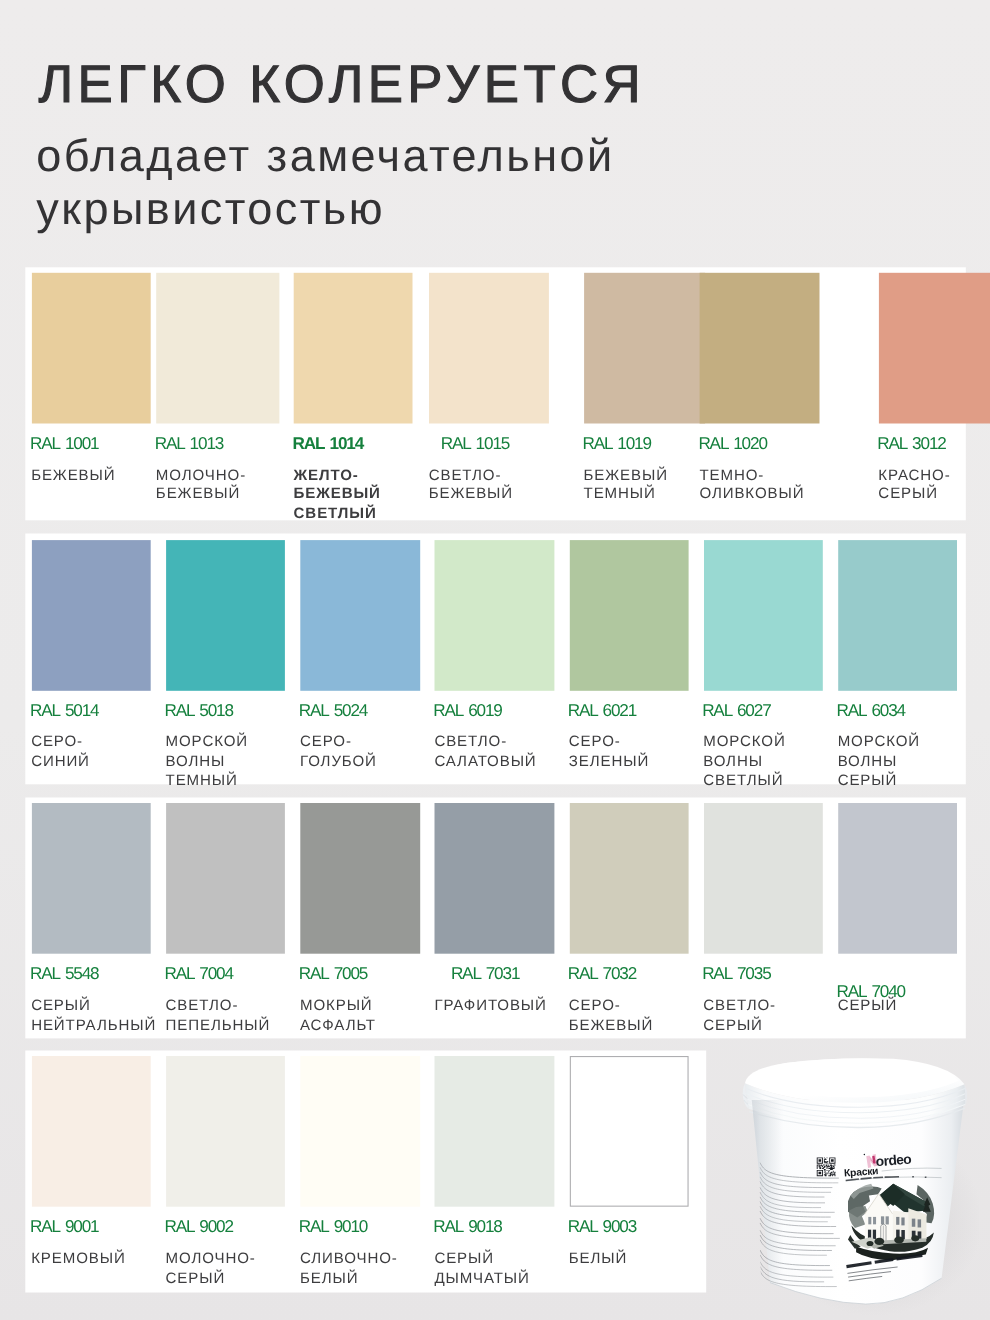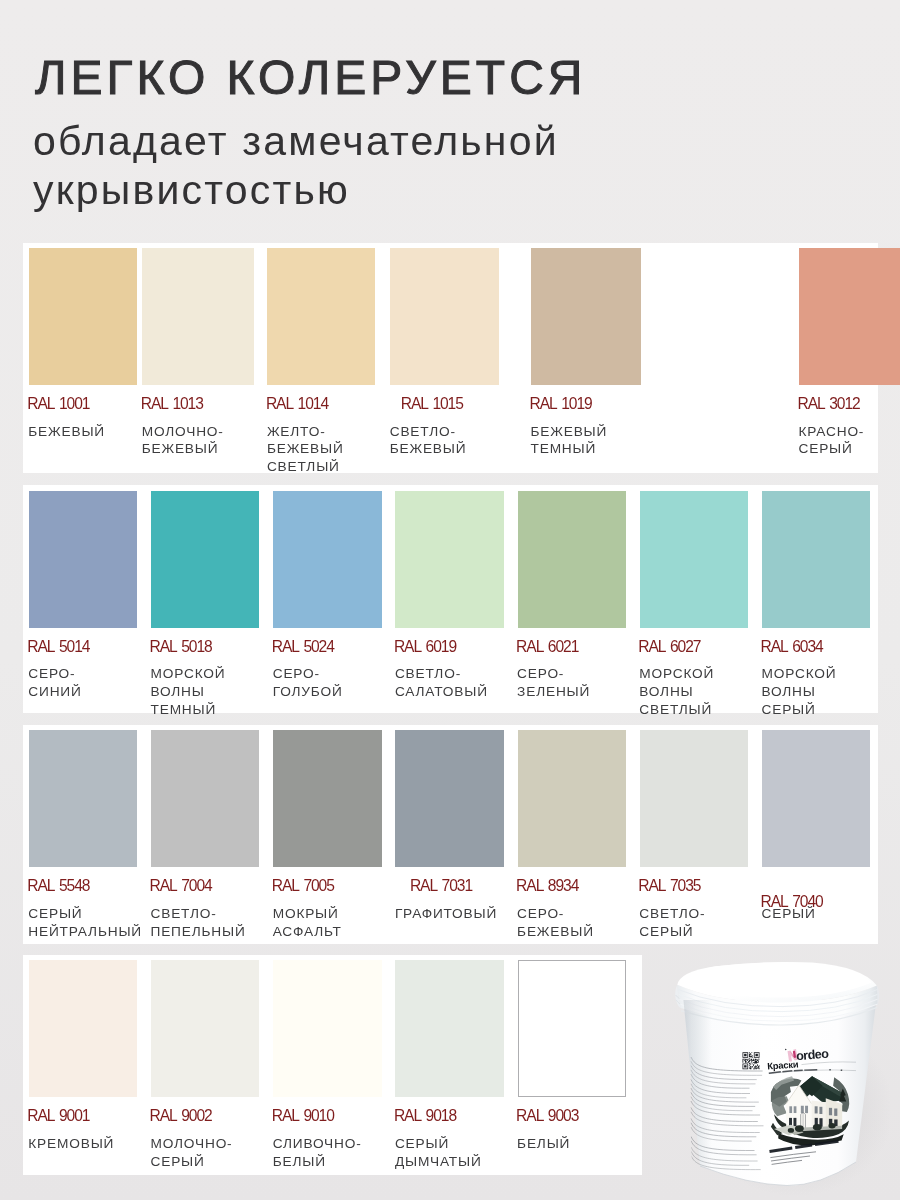--- a/index.html
+++ b/index.html
@@ -13,21 +13,21 @@
            white-space:nowrap;letter-spacing:4.0px;-webkit-text-stroke:1.0px #333234;}
   .h-sub{position:absolute;left:0;font-size:41px;font-weight:400;color:#333234;line-height:41px;
          white-space:nowrap;letter-spacing:2.2px;}
   .h-sub1{top:121px;}
   .h-sub2{top:170px;}
 
   
   .row{position:absolute;background:#ffffff;}
   .col{position:absolute;top:0;}
   .sw{position:absolute;left:0;top:0;width:108px;height:137px;}
-  .code{position:absolute;left:-1.5px;font-size:15.6px;color:#7f1d1d;white-space:nowrap;line-height:15px;letter-spacing:-1.05px;word-spacing:1.8px;}
+  .code{position:absolute;left:-1.5px;font-size:15.6px;color:#15803d;white-space:nowrap;line-height:15px;letter-spacing:-1.05px;word-spacing:1.8px;}
   .nm{position:absolute;left:-0.5px;font-size:13.7px;color:#3d3d3f;line-height:17.8px;letter-spacing:0.82px;white-space:nowrap;}
 
   
   .bucket{position:absolute;left:670px;top:955px;width:230px;height:245px;}
   .bucket-shadow{position:absolute;left:640px;top:1000px;width:250px;height:200px;
     background:radial-gradient(ellipse 55% 60% at 62% 55%, rgba(150,150,155,0.20) 0%, rgba(150,150,155,0.10) 45%, rgba(150,150,155,0) 72%);}
   .lbl-txt{font-family:"Liberation Sans",sans-serif;}
 </style>
 </head>
 <body>
@@ -43,34 +43,39 @@
         <div class="col" style="left: 5.8px; top: 5.4px; width: 108.4px; height: 224.8px;">
           <div class="sw" style="width: 108.4px; background: rgb(232, 206, 157);"></div>
           <div class="code" style="top: 148px;">RAL 1001</div>
           <div class="nm" style="top: 174.6px;"><span>БЕЖЕВЫЙ</span></div>
         </div>
         <div class="col" style="left: 119.2px; top: 5.4px; width: 111.7px; height: 224.8px;">
           <div class="sw" style="width: 111.7px; background: rgb(241, 234, 217);"></div>
           <div class="code" style="top: 148px;">RAL 1013</div>
           <div class="nm" style="top: 174.6px;"><span>МОЛОЧНО-</span><br><span>БЕЖЕВЫЙ</span></div>
         </div>
-        <div class="col" style="left: 244.4px; top: 5.4px; width: 107.3px; height: 224.8px;">
+        <div class="col" style="left: 244.4px; top: 5.4px; width: 107.3px; height: 224.8px; font-weight: bold;">
           <div class="sw" style="width: 107.3px; background: rgb(239, 216, 174);"></div>
           <div class="code" style="top: 148px;">RAL 1014</div>
           <div class="nm" style="top: 174.6px;"><span>ЖЕЛТО-</span><br><span>БЕЖЕВЫЙ</span><br><span>СВЕТЛЫЙ</span></div>
         </div>
         <div class="col" style="left: 367.2px; top: 5.4px; width: 108.7px; height: 224.8px;">
           <div class="sw" style="width: 108.7px; background: rgb(243, 227, 203);"></div>
           <div class="code" style="top: 148px; margin-left: 12px;">RAL 1015</div>
           <div class="nm" style="top: 174.6px;"><span>СВЕТЛО-</span><br><span>БЕЖЕВЫЙ</span></div>
         </div>
         <div class="col" style="left: 508px; top: 5.4px; width: 110.2px; height: 224.8px;">
           <div class="sw" style="width: 110.2px; background: rgb(207, 186, 162);"></div>
           <div class="code" style="top: 148px;">RAL 1019</div>
           <div class="nm" style="top: 174.6px;"><span>БЕЖЕВЫЙ</span><br><span>ТЕМНЫЙ</span></div>
+        </div>
+        <div class="col" style="left: 613.4px; top: 5.4px; width: 108.9px; height: 224.8px;">
+          <div class="sw" style="width: 108.9px; background: rgb(195, 174, 129);"></div>
+          <div class="code" style="top: 148px;">RAL 1020</div>
+          <div class="nm" style="top: 174.6px;"><span>ТЕМНО-</span><br><span>ОЛИВКОВЫЙ</span></div>
         </div>
         <div class="col" style="left: 776px; top: 5.4px; width: 108.4px; height: 237px; padding-left: 29px;">
           <div class="sw" style="width: 108.4px; background: rgb(224, 157, 134);"></div>
           <div class="code" style="top: 148px;">RAL 3012</div>
           <div class="nm" style="top: 174.6px;"><span>КРАСНО-</span><br><span>СЕРЫЙ</span></div>
         </div>
       </div>
       <div class="row" style="left: 23px; top: 485.2px; height: 227.5px; width: 854.5px;">
         <div class="col" style="left: 5.8px; top: 5.4px; width: 108.4px; height: 222.1px;">
           <div class="sw" style="width: 108.4px; background: rgb(141, 160, 192);"></div>
@@ -124,21 +129,21 @@
           <div class="code" style="top: 148px;">RAL 7005</div>
           <div class="nm" style="top: 174.6px;"><span>МОКРЫЙ</span><br><span>АСФАЛЬТ</span></div>
         </div>
         <div class="col" style="left: 372.4px; top: 5.4px; width: 108.4px; height: 214.1px;">
           <div class="sw" style="width: 108.4px; background: rgb(149, 158, 167);"></div>
           <div class="code" style="top: 148px; margin-left: 16px;">RAL 7031</div>
           <div class="nm" style="top: 174.6px;"><span>ГРАФИТОВЫЙ</span></div>
         </div>
         <div class="col" style="left: 494.6px; top: 5.4px; width: 108.4px; height: 214.1px;">
           <div class="sw" style="width: 108.4px; background: rgb(208, 205, 187);"></div>
-          <div class="code" style="top: 148px;">RAL 8934</div>
+          <div class="code" style="top: 148px;">RAL 7032</div>
           <div class="nm" style="top: 174.6px;"><span>СЕРО-</span><br><span>БЕЖЕВЫЙ</span></div>
         </div>
         <div class="col" style="left: 616.8px; top: 5.4px; width: 108.4px; height: 214.1px;">
           <div class="sw" style="width: 108.4px; background: rgb(224, 226, 222);"></div>
           <div class="code" style="top: 148px;">RAL 7035</div>
           <div class="nm" style="top: 174.6px;"><span>СВЕТЛО-</span><br><span>СЕРЫЙ</span></div>
         </div>
         <div class="col" style="left: 739px; top: 5.4px; width: 108.4px; height: 214.1px;">
           <div class="sw" style="width: 108.4px; background: rgb(194, 198, 206);"></div>
           <div class="code" style="top: 164px;">RAL 7040</div>

